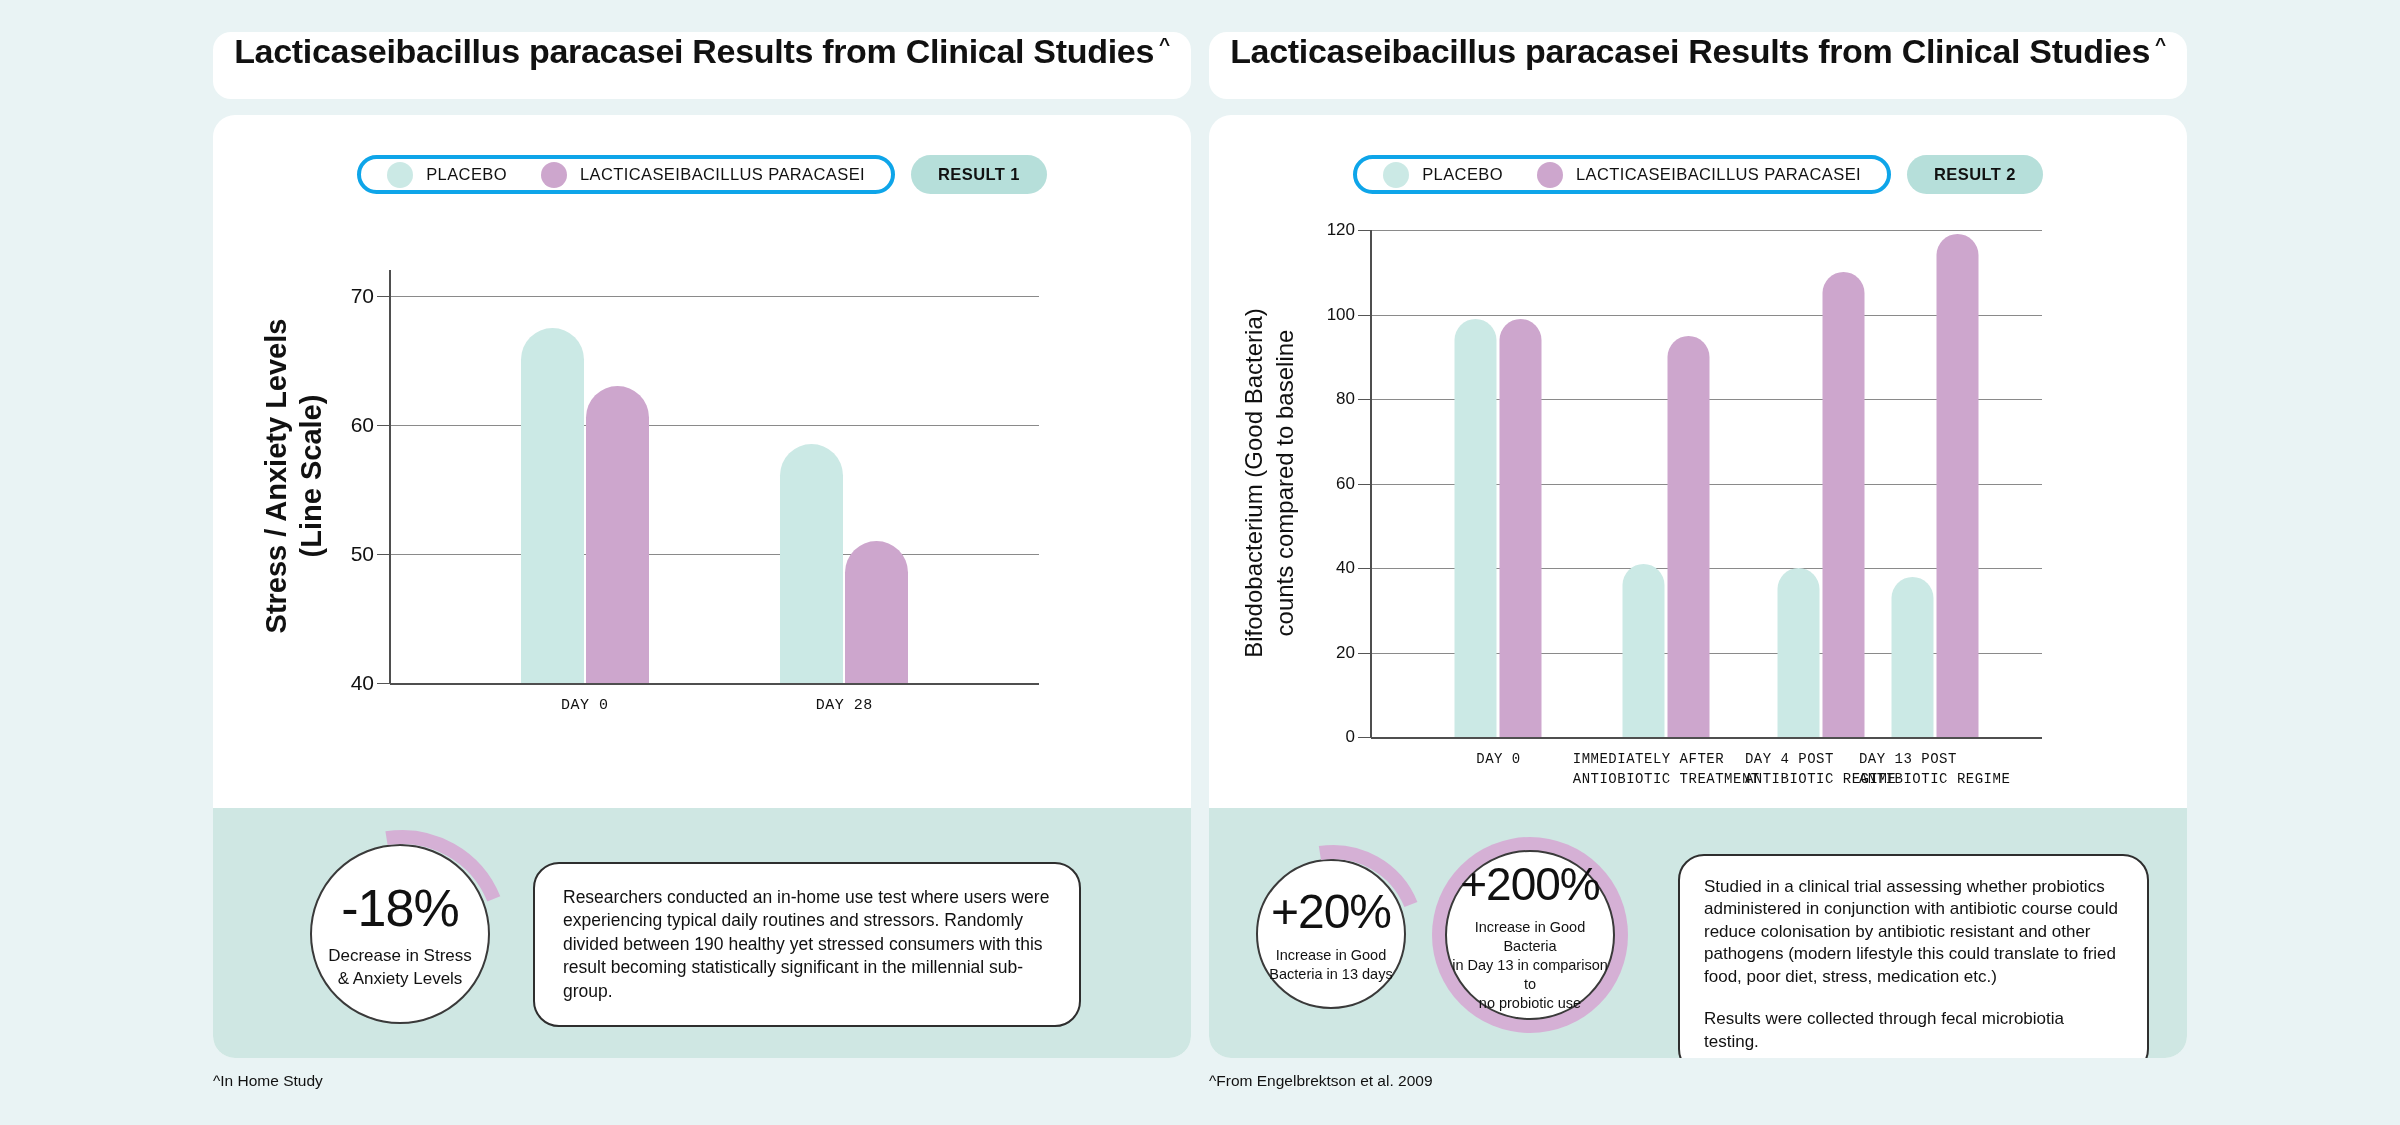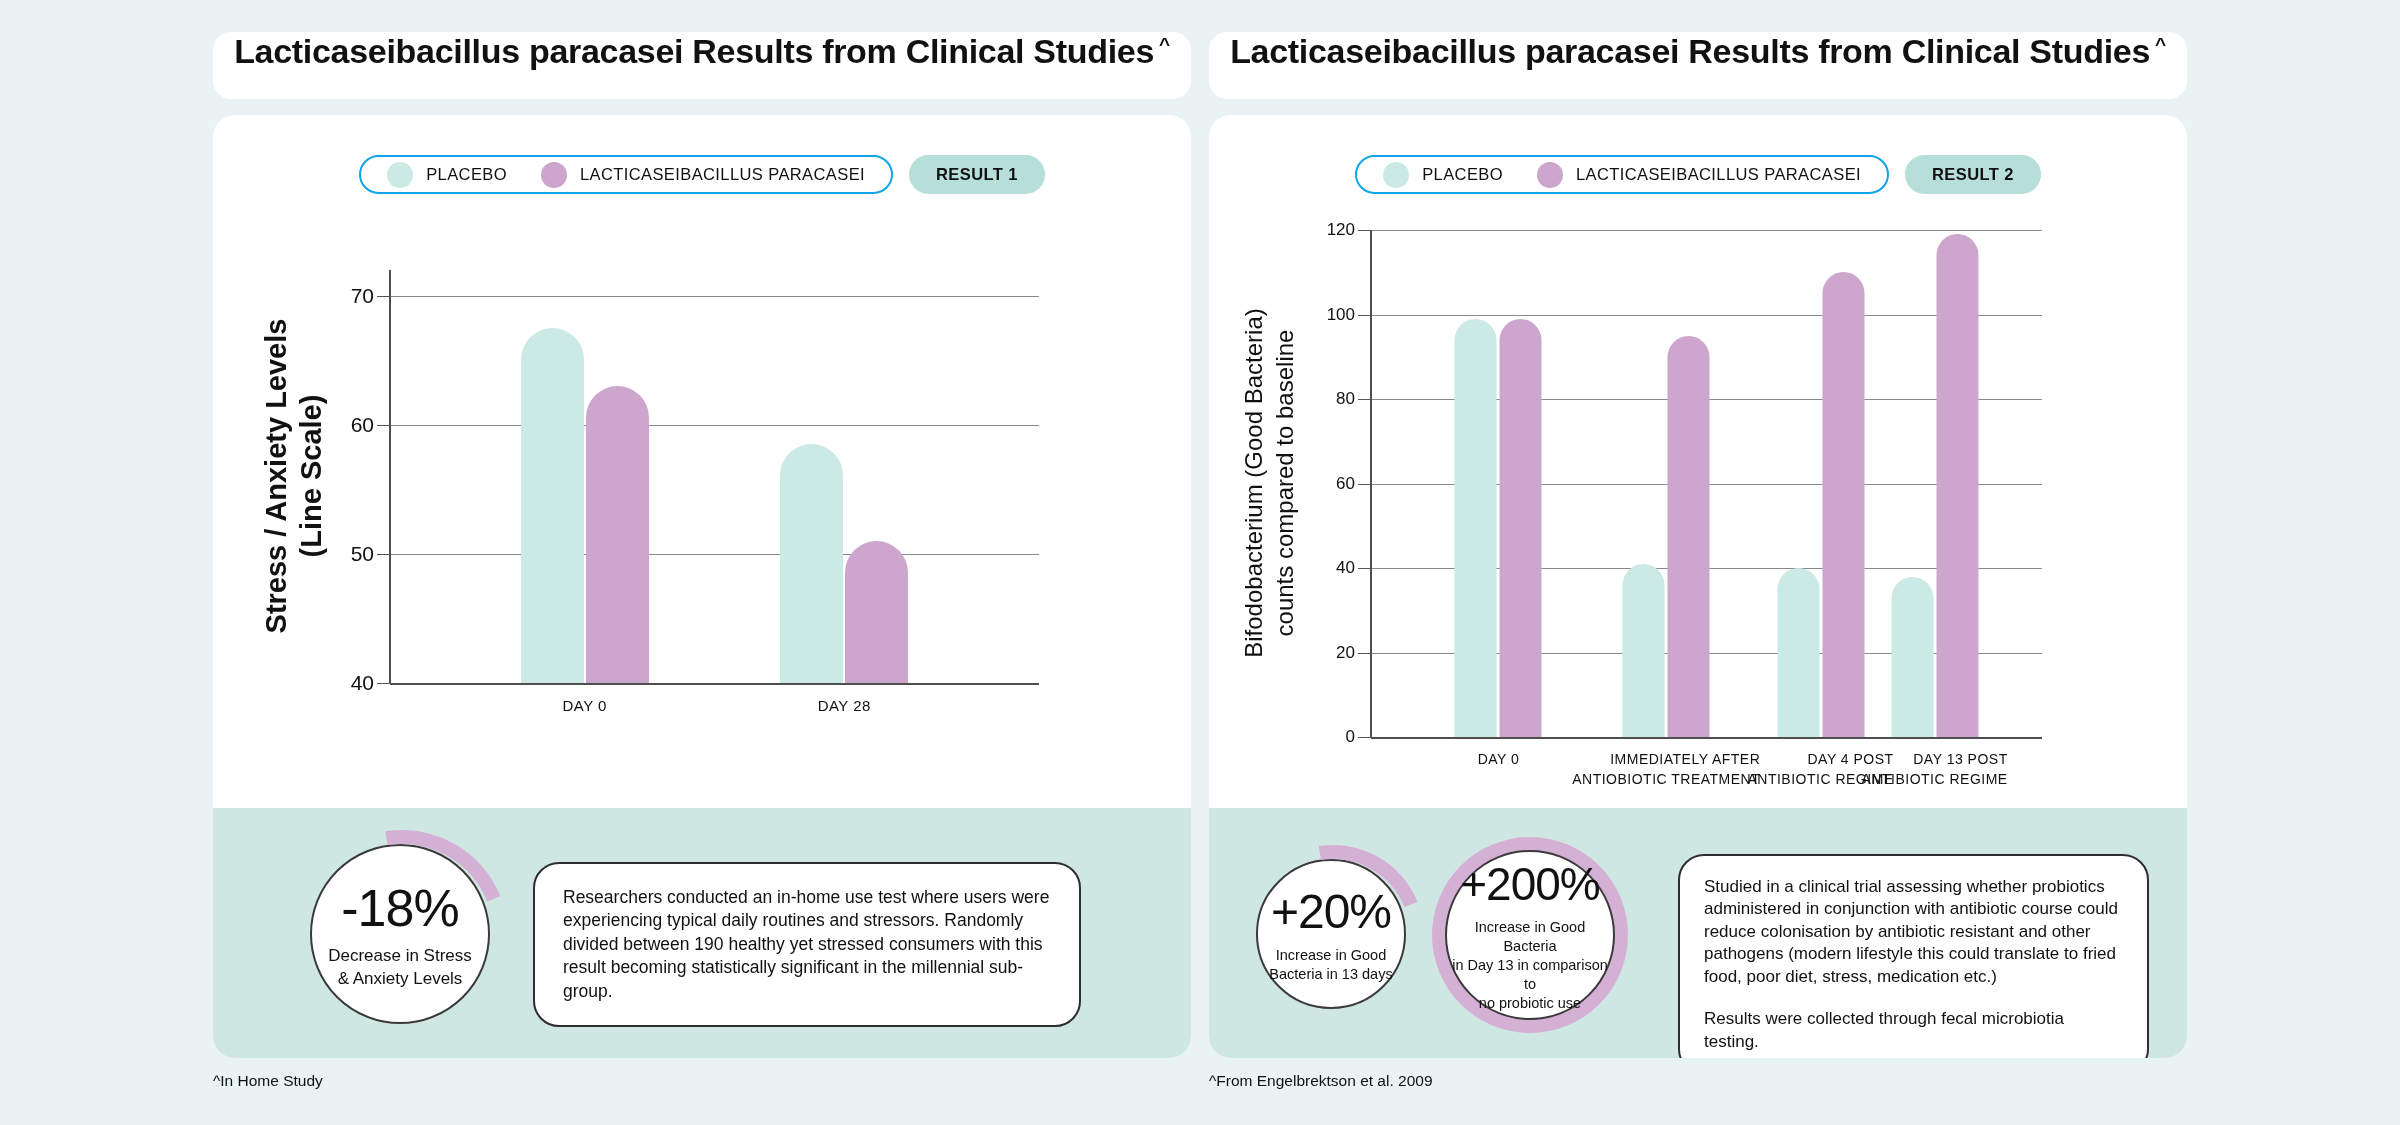--- a/index.html
+++ b/index.html
@@ -25,21 +25,21 @@
     height: 943px; position: relative;
   }
   .chart-area { position: relative; height: 693px; }
 
   .legend-row {
     position: absolute; top: 40px; left: 0; right: 0;
     display: flex; justify-content: center; align-items: center; gap: 16px;
   }
   .legend-pill {
     display: flex; align-items: center; gap: 34px;
-    border: 2px solid #0ea5e9; border-radius: 999px;
+    border: 4px solid #0ea5e9; border-radius: 999px;
     height: 39px; padding: 0 26px; background: #fff;
   }
   .legend-item { display: flex; align-items: center; gap: 13px; }
   .legend-dot { width: 26px; height: 26px; border-radius: 50%; }
   .legend-label { font-size: 16.5px; letter-spacing: 0.4px; }
   .result-badge {
     height: 39px; border-radius: 999px; background: #b6dfda;
     display: flex; align-items: center; padding: 12px 27px;
     font-size: 16.5px; font-weight: bold; letter-spacing: 0.4px;
   }
@@ -51,22 +51,22 @@
   .gridline { position: absolute; left: 0; right: 0; height: 0; border-top: 1.8px solid #8a8a8a; }
   .gridline.baseline { border-top: 2.2px solid #4f4f4f; }
   .yaxis-line { position: absolute; left: -1px; top: 0; bottom: 0; width: 0; border-left: 2.2px solid #4f4f4f; }
   .tick-mark { position: absolute; left: -13px; width: 13px; height: 0; border-top: 1.8px solid #555; }
   .tick-label { position: absolute; right: 100%; margin-right: 16px; transform: translateY(-50%); }
   .panel-1 .tick-label { font-size: 21px; }
   .panel-2 .tick-label { font-size: 17px; }
 
   .bar-group { position: absolute; bottom: 0; display: flex; align-items: flex-end; transform: translateX(-50%); }
   .cat-label {
-    position: absolute; transform: translateX(-50%); text-align: right;
-    white-space: pre; letter-spacing: 0.5px; line-height: 1.45;
+    position: absolute; transform: translateX(-50%); text-align: left;
+    white-space: pre; letter-spacing: 0.5px; line-height: 1.45; font-family: Liberation Mono, monospace;
   }
   .panel-1 .cat-label { font-size: 15px; }
   .panel-2 .cat-label { font-size: 14px; }
 
   .ylabel {
     position: absolute; transform: translate(-50%,-50%) rotate(-90deg);
     text-align: center; white-space: pre-line; width: 620px;
   }
   .panel-1 .ylabel { left: 81px; top: 361px; font-size: 29px; font-weight: bold; line-height: 1.22; }
   .panel-2 .ylabel { left: 60px; top: 368px; font-size: 24px; line-height: 1.3; }

